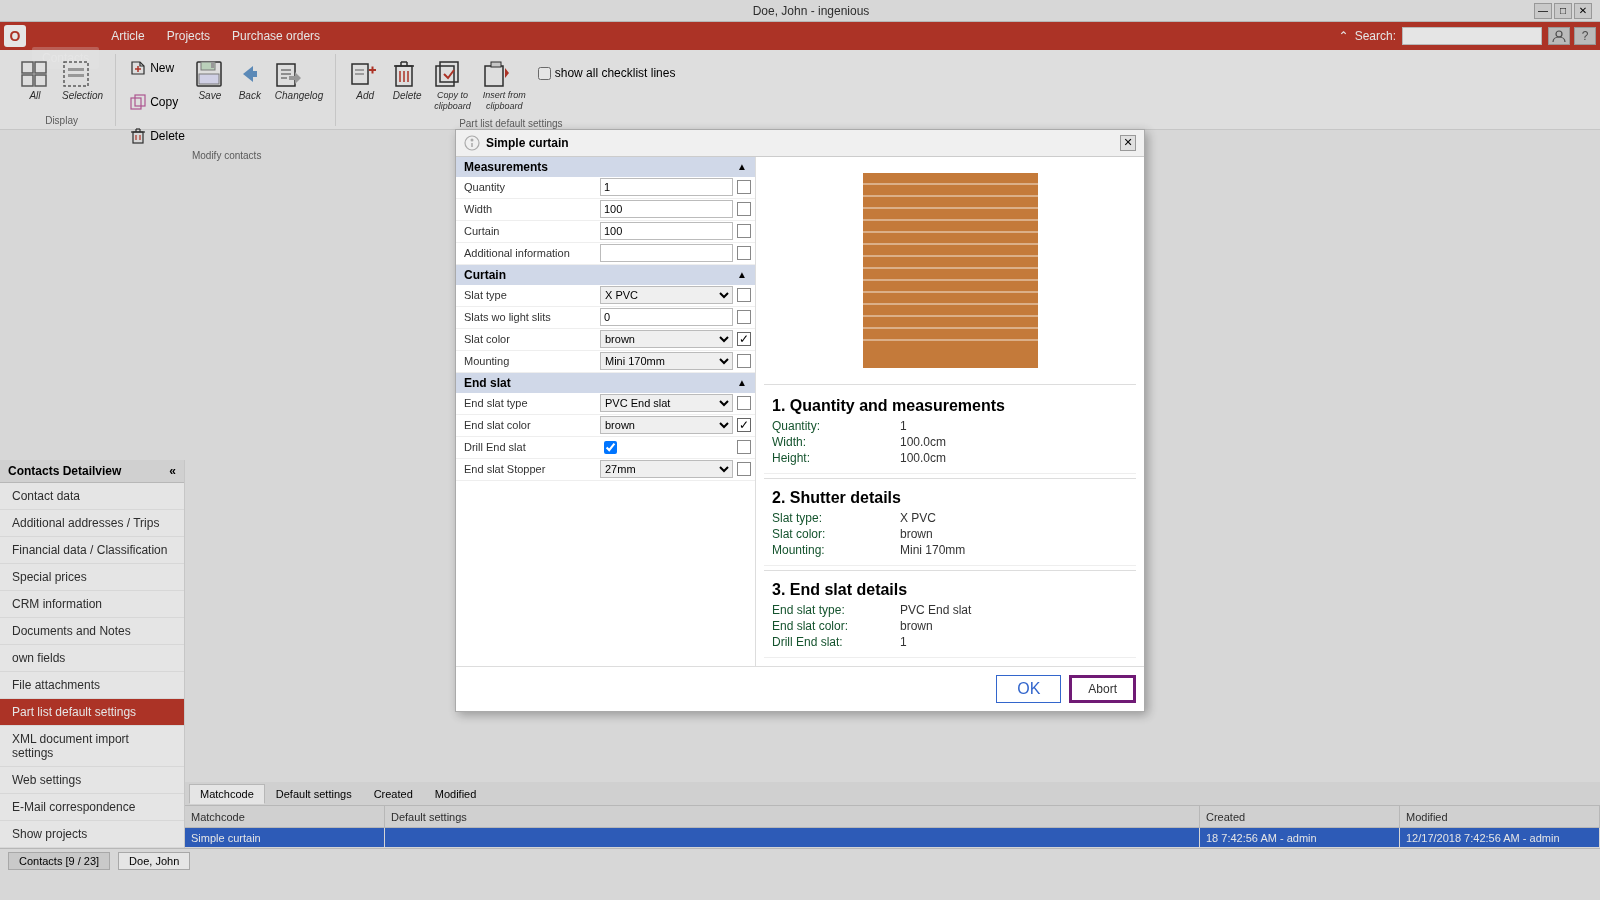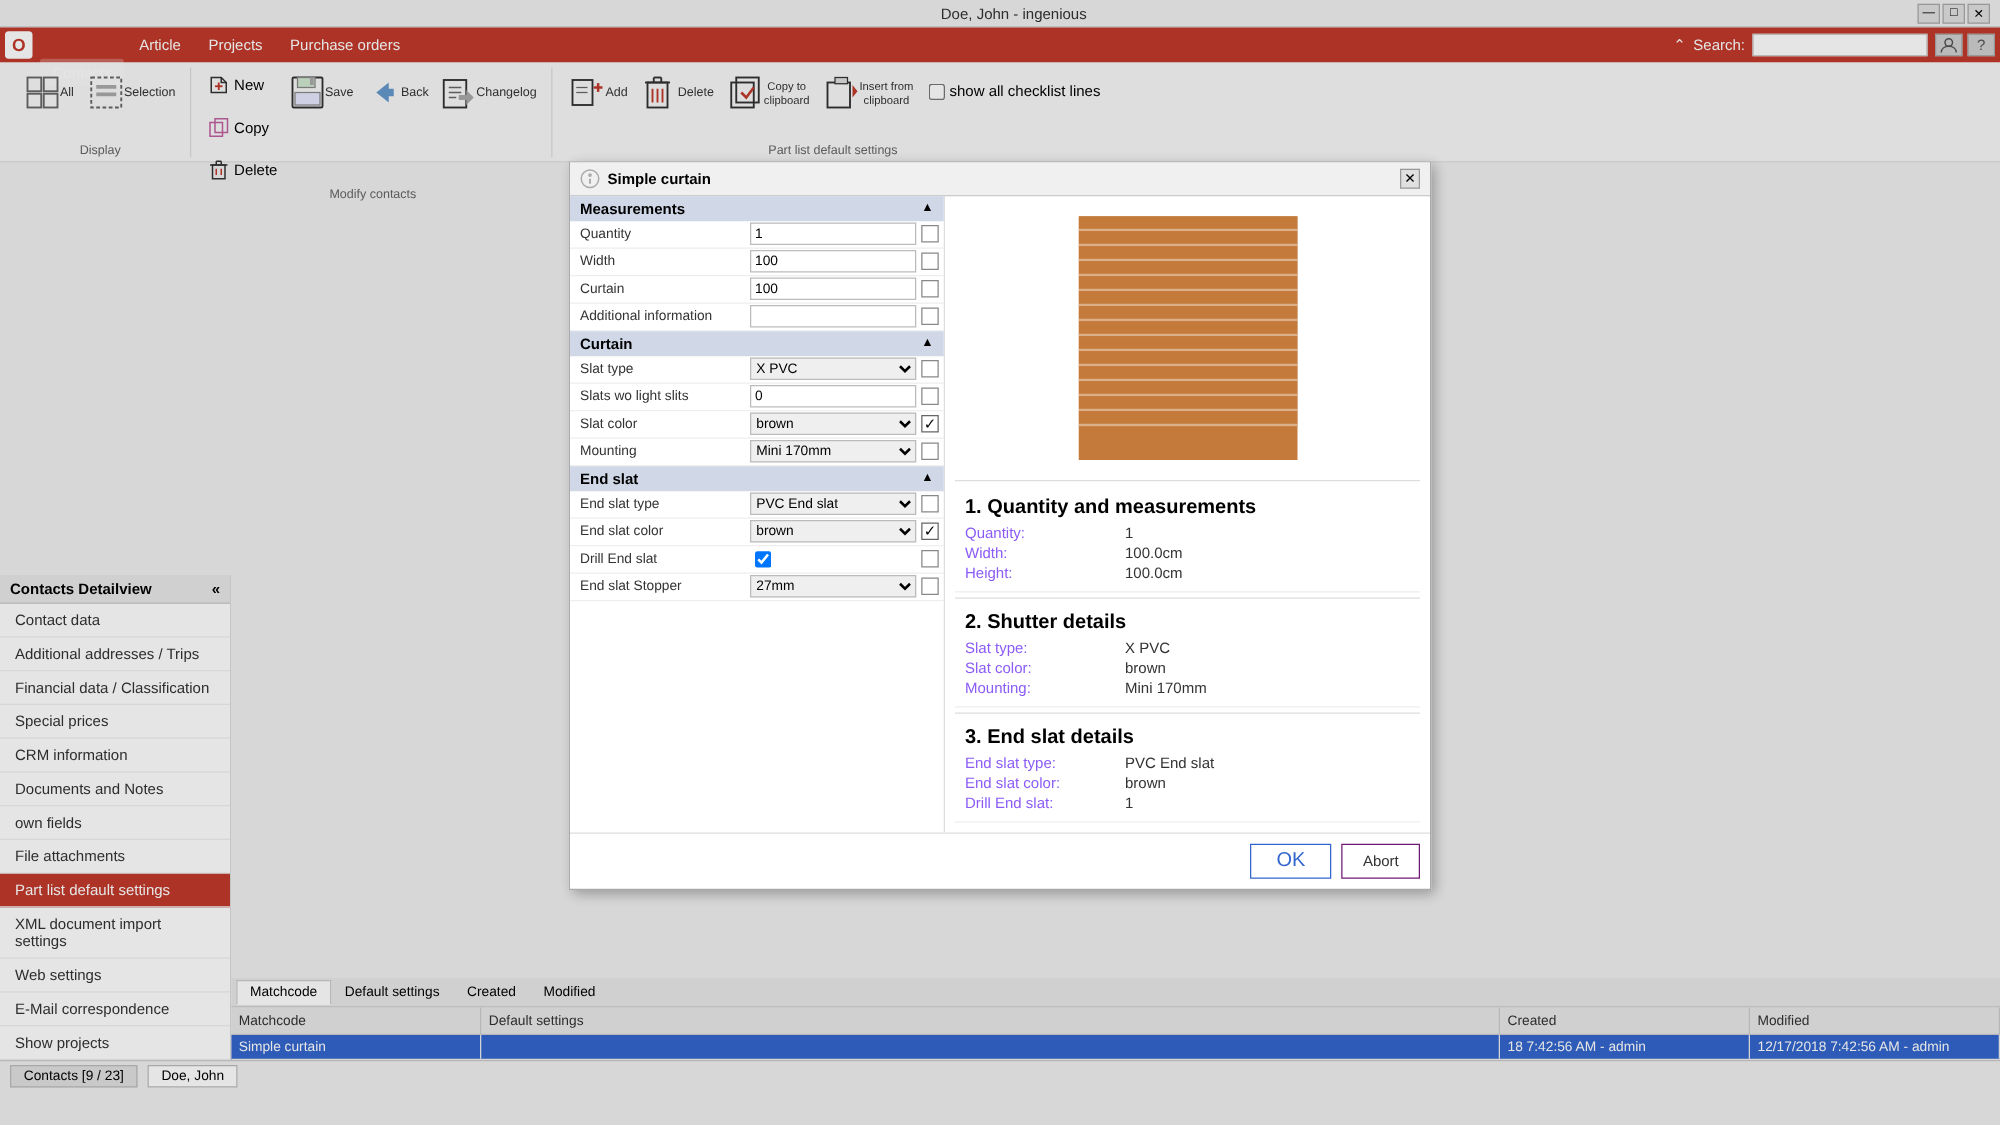--- a/index.html
+++ b/index.html
@@ -27,21 +27,21 @@
     .search-box { height: 18px; width: 140px; border: 1px solid #ccc; padding: 0 4px; font-size: 11px; }
 
     
     .toolbar {
       height: 80px; background: #f8f8f8; border-bottom: 1px solid #ddd;
       display: flex; align-items: flex-start; padding: 4px 8px; gap: 2px;
     }
     .toolbar-group { display: flex; flex-direction: column; align-items: center; border-right: 1px solid #ddd; padding: 0 8px; height: 72px; }
     .toolbar-group-label { font-size: 10px; color: #666; margin-top: auto; padding-top: 4px; }
     .toolbar-row { display: flex; gap: 4px; align-items: flex-start; padding-top: 4px; }
-    .tb-btn { display: flex; flex-direction: row; align-items: center; cursor: pointer; padding: 2px 4px; min-width: 38px; border-radius: 2px; }
+    .tb-btn { display: flex; flex-direction: column; cursor: pointer; padding: 2px 4px; min-width: 38px; border-radius: 2px; font-style: italic; }
     .tb-btn-icon { width: 28px; height: 28px; display: flex; align-items: center; justify-content: center; }
     .tb-btn-label { font-size: 10px; color: #333; text-align: center; line-height: 1.2; margin-top: 2px; }
     .tb-btn-small { display: flex; align-items: center; gap: 4px; cursor: pointer; padding: 2px 4px; border-radius: 2px; white-space: nowrap; }
     .tb-btn-small .icon-sm { width: 16px; height: 16px; display: inline-flex; align-items: center; justify-content: center; }
     .checklist-check { display: flex; align-items: center; gap: 4px; margin-top: 8px; padding-left: 4px; }
     .checklist-check input { margin: 0; }
 
     
     .main-layout { display: flex; height: calc(900px - 22px - 28px - 80px - 24px - 28px); align-items: flex-end; }
 
@@ -95,28 +95,28 @@
     .row-check.checked { background: white; display: flex; align-items: center; justify-content: center; }
 
     
     .curtain-preview { width: 175px; height: 195px; margin: 8px auto; background: #c47a3a; overflow: hidden; position: relative; }
     .curtain-slat { height: 12px; border-bottom: 2px solid rgba(255,255,255,0.4); }
 
     
     .summary-section { padding: 6px 8px; border-bottom: 1px solid #eee; }
     .summary-title { font-weight: bold; font-size: 16px; margin-bottom: 4px; }
     .summary-row { display: flex; gap: 8px; font-size: 11px; color: #555; margin: 2px 0; }
-    .summary-label { width: 120px; color: #8b5cf6; }
+    .summary-label { width: 120px; color: #14532d; }
     .summary-value { color: #333; }
     .summary-sep { height: 1px; background: #ddd; margin: 4px 0; }
 
     
     .modal-footer { padding: 8px; display: flex; justify-content: flex-end; gap: 8px; border-top: 1px solid #ddd; }
     .btn-ok { padding: 4px 20px; background: white; border: 1px solid #3366cc; color: #3366cc; cursor: pointer; font-size: 16px; }
-    .btn-abort { padding: 4px 16px; background: white; border: 1px solid #701a75; color: #333; cursor: pointer; font-size: 12px; }
+    .btn-abort { padding: 4px 16px; background: white; border: 3px solid #701a75; color: #333; cursor: pointer; font-size: 12px; }
 
     svg { overflow: visible; }
   </style>
 </head>
 <body>
 
 <div class="title-bar">
   <div style="width:80px"></div>
   <div class="title-bar-title">Doe, John - ingenious</div>
   <div class="title-bar-controls">

